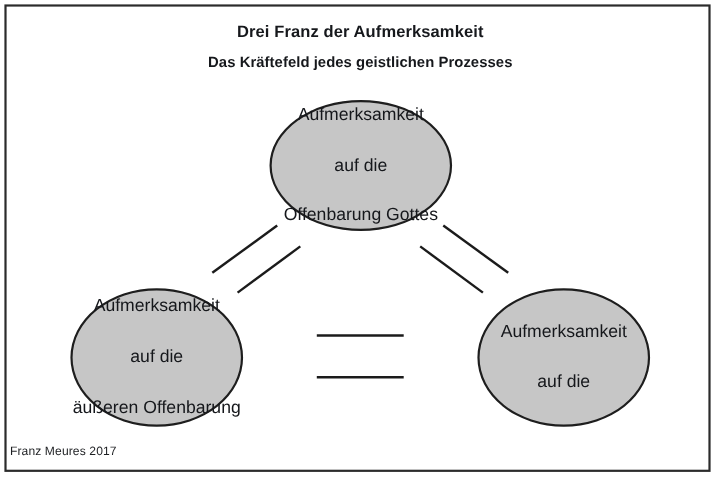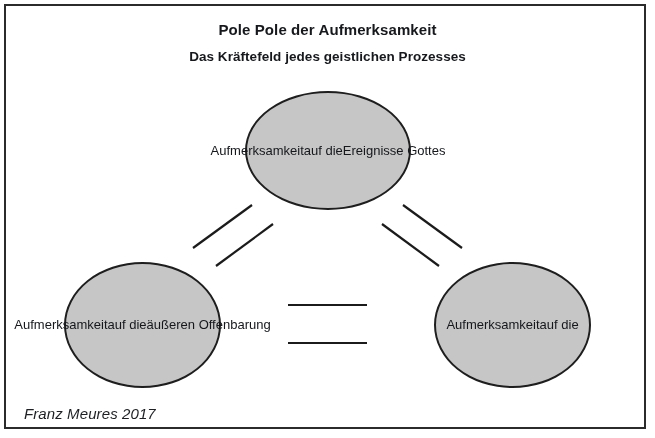--- a/index.html
+++ b/index.html
@@ -45,49 +45,49 @@
     top: 49px;
     width: 655px;
     text-align: center;
     font-size: 13.5px;
     font-weight: bold;
     color: #16181c;
     letter-spacing: 0.05px;
   }
   .credit {
     position: absolute;
-    left: 24px;
+    left: 9px;
     top: 405px;
-    font-size: 15px;
+    font-size: 11px;
     color: #1d1f22;
     letter-spacing: 0.1px;
-    font-style: italic;
   }
   svg.connectors {
     position: absolute;
     left: 0;
     top: 0;
     width: 655px;
     height: 438px;
     pointer-events: none;
   }
   .node {
     position: absolute;
     border-radius: 50%;
     background: #c6c6c6;
     border: 2px solid #1e1e1e;
     box-sizing: border-box;
     display: flex;
-    flex-direction: row;
+    flex-direction: column;
     align-items: center;
     justify-content: center;
     text-align: center;
     color: #15171b;
-    font-size: 13px;
+    font-size: 16px;
     line-height: 1.62;
+    gap: 20px;
   }
   #node-top {
     left: 245px;
     top: 91px;
     width: 166px;
     height: 119px;
   }
   #node-left {
     left: 64px;
     top: 262px;
@@ -105,38 +105,38 @@
     white-space: nowrap;
   }
 </style>
 </head>
 <body>
 
 <div id="canvas">
 
   <div id="frame"></div>
 
-  <div class="title">Pole Pole der Aufmerksamkeit</div>
+  <div class="title">Drei Franz der Aufmerksamkeit</div>
   <div class="subtitle">Das Kräftefeld jedes geistlichen Prozesses</div>
 
   <svg class="connectors" viewBox="0 0 655 438">
     <g stroke="#1b1b1b" stroke-width="2.2" stroke-linecap="butt">
       <line x1="252" y1="205" x2="193" y2="248"></line>
       <line x1="273" y1="224" x2="216" y2="266"></line>
       <line x1="403" y1="205" x2="462" y2="248"></line>
       <line x1="382" y1="224" x2="439" y2="266"></line>
       <line x1="288" y1="305" x2="367" y2="305"></line>
       <line x1="288" y1="343" x2="367" y2="343"></line>
     </g>
   </svg>
 
   <div class="node" id="node-top">
     <span class="ln">Aufmerksamkeit</span>
     <span class="ln">auf die</span>
-    <span class="ln">Ereignisse Gottes</span>
+    <span class="ln">Offenbarung Gottes</span>
   </div>
 
   <div class="node" id="node-left">
     <span class="ln">Aufmerksamkeit</span>
     <span class="ln">auf die</span>
     <span class="ln">äußeren Offenbarung</span>
   </div>
 
   <div class="node" id="node-right">
     <span class="ln">Aufmerksamkeit</span>

